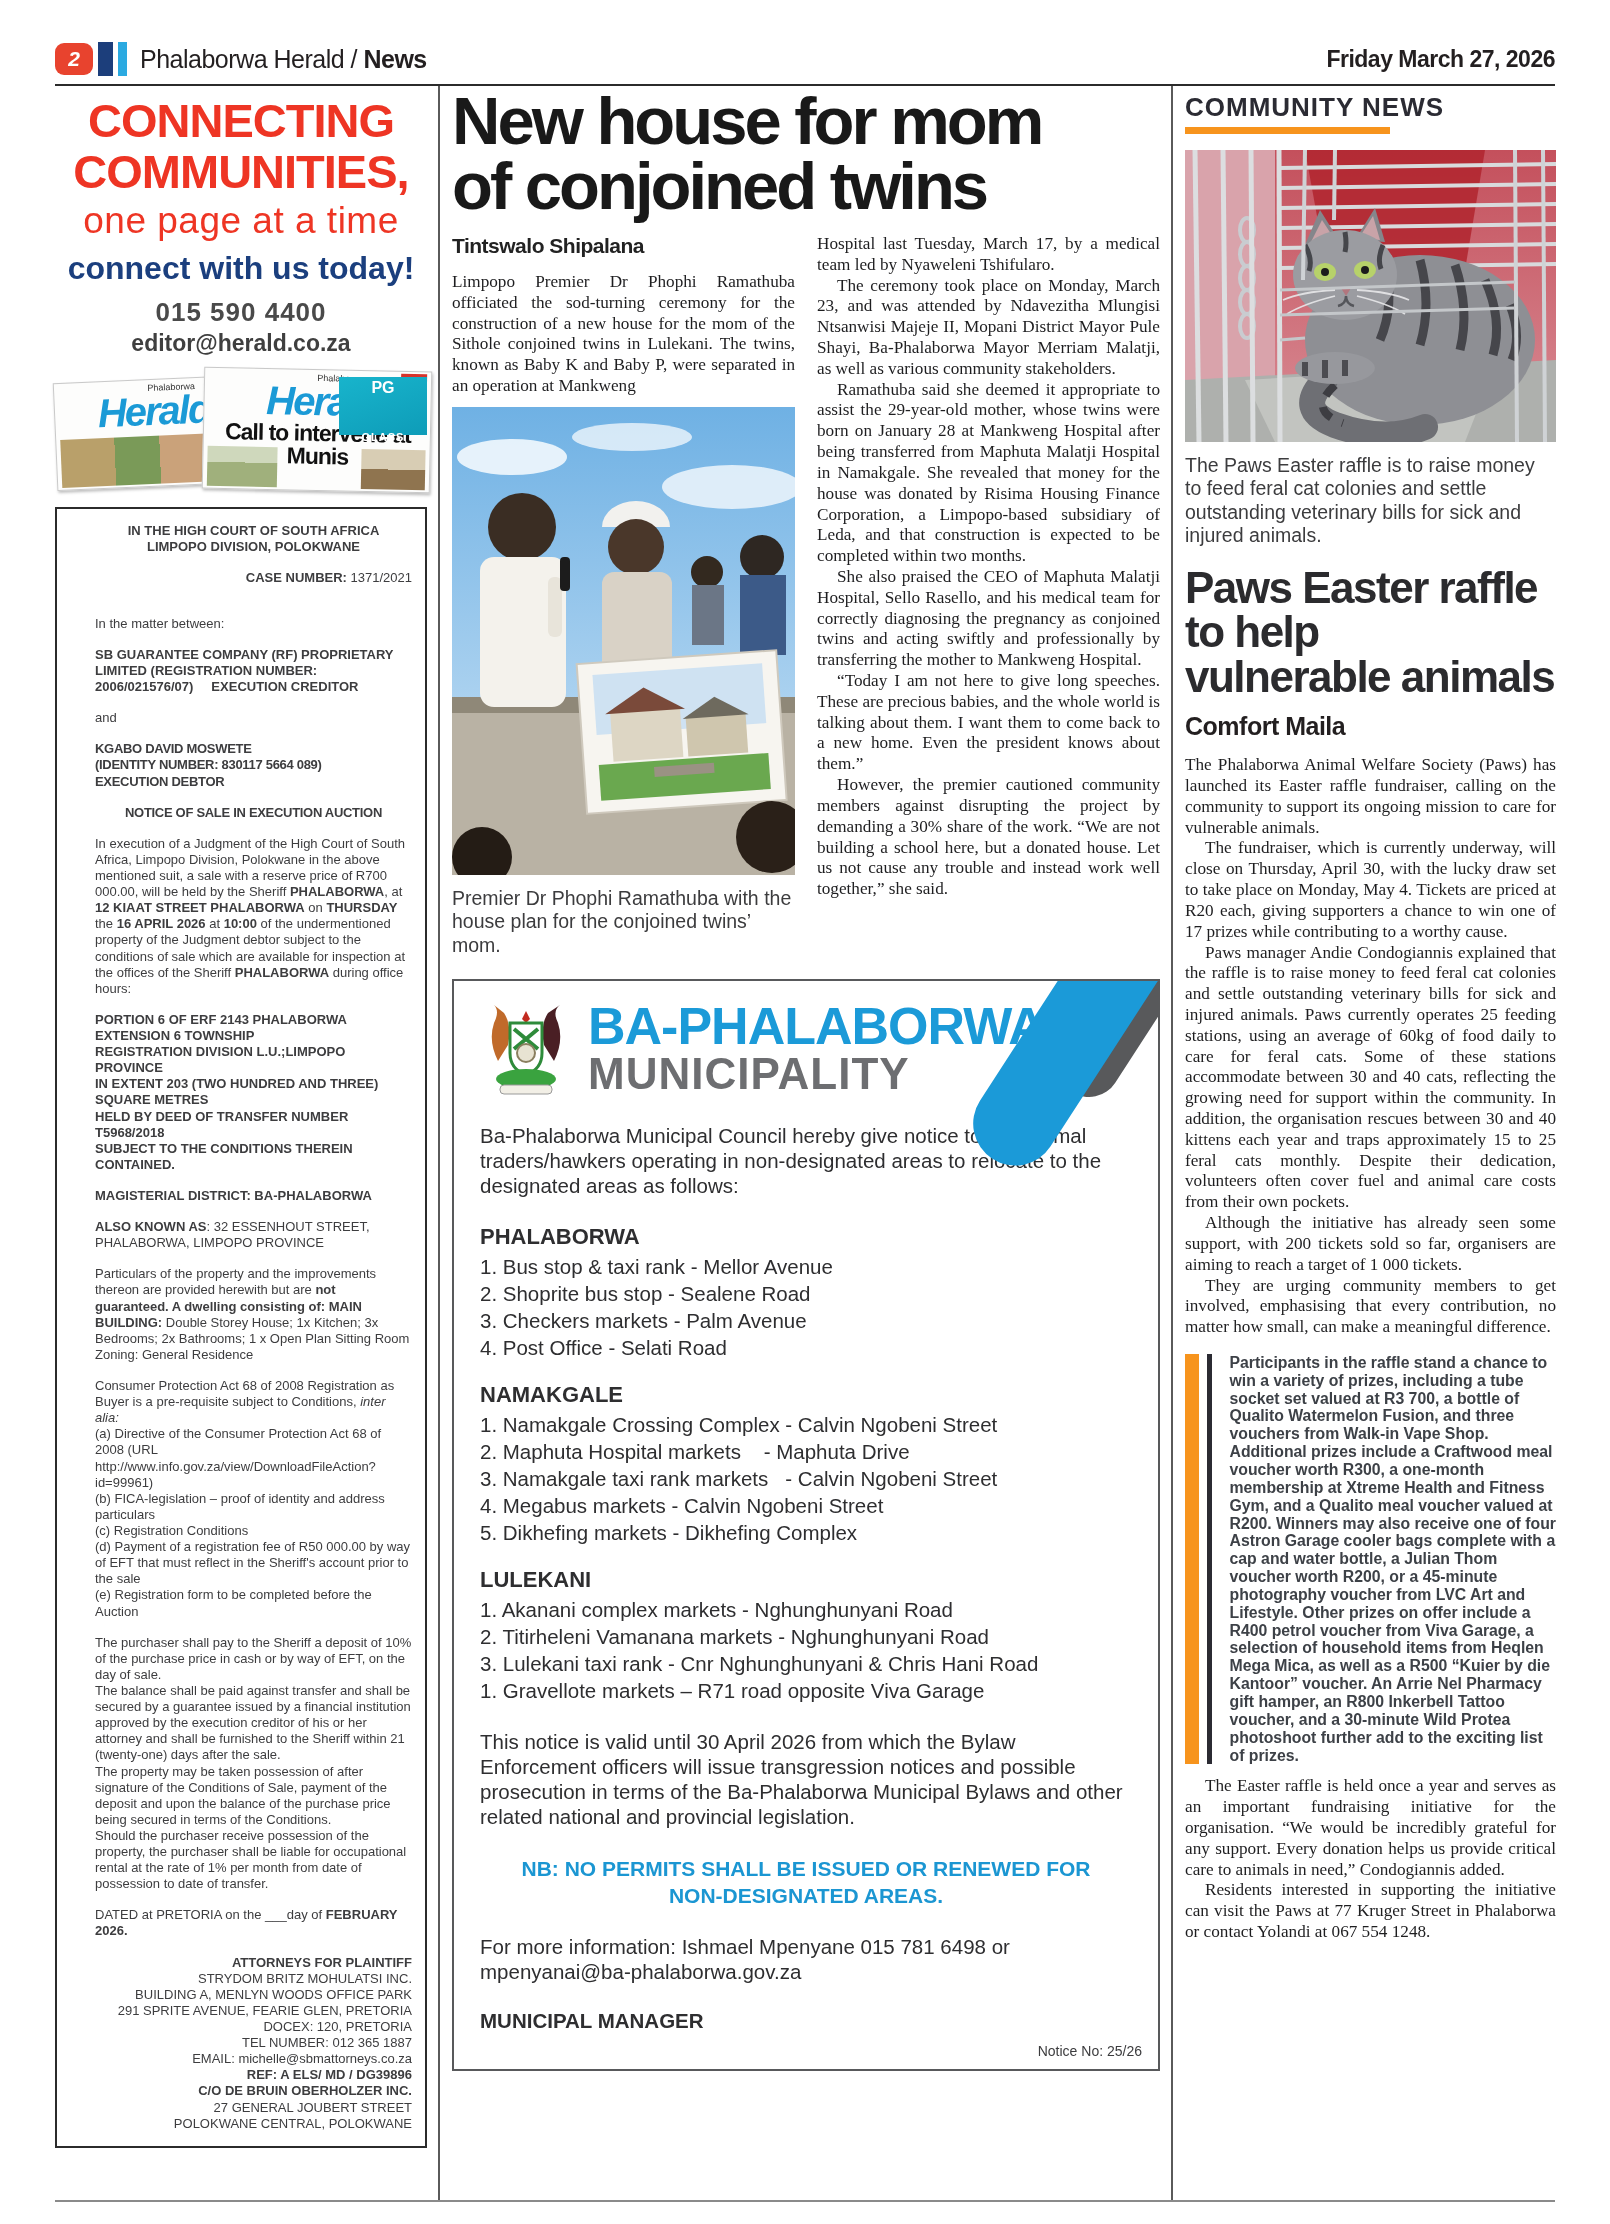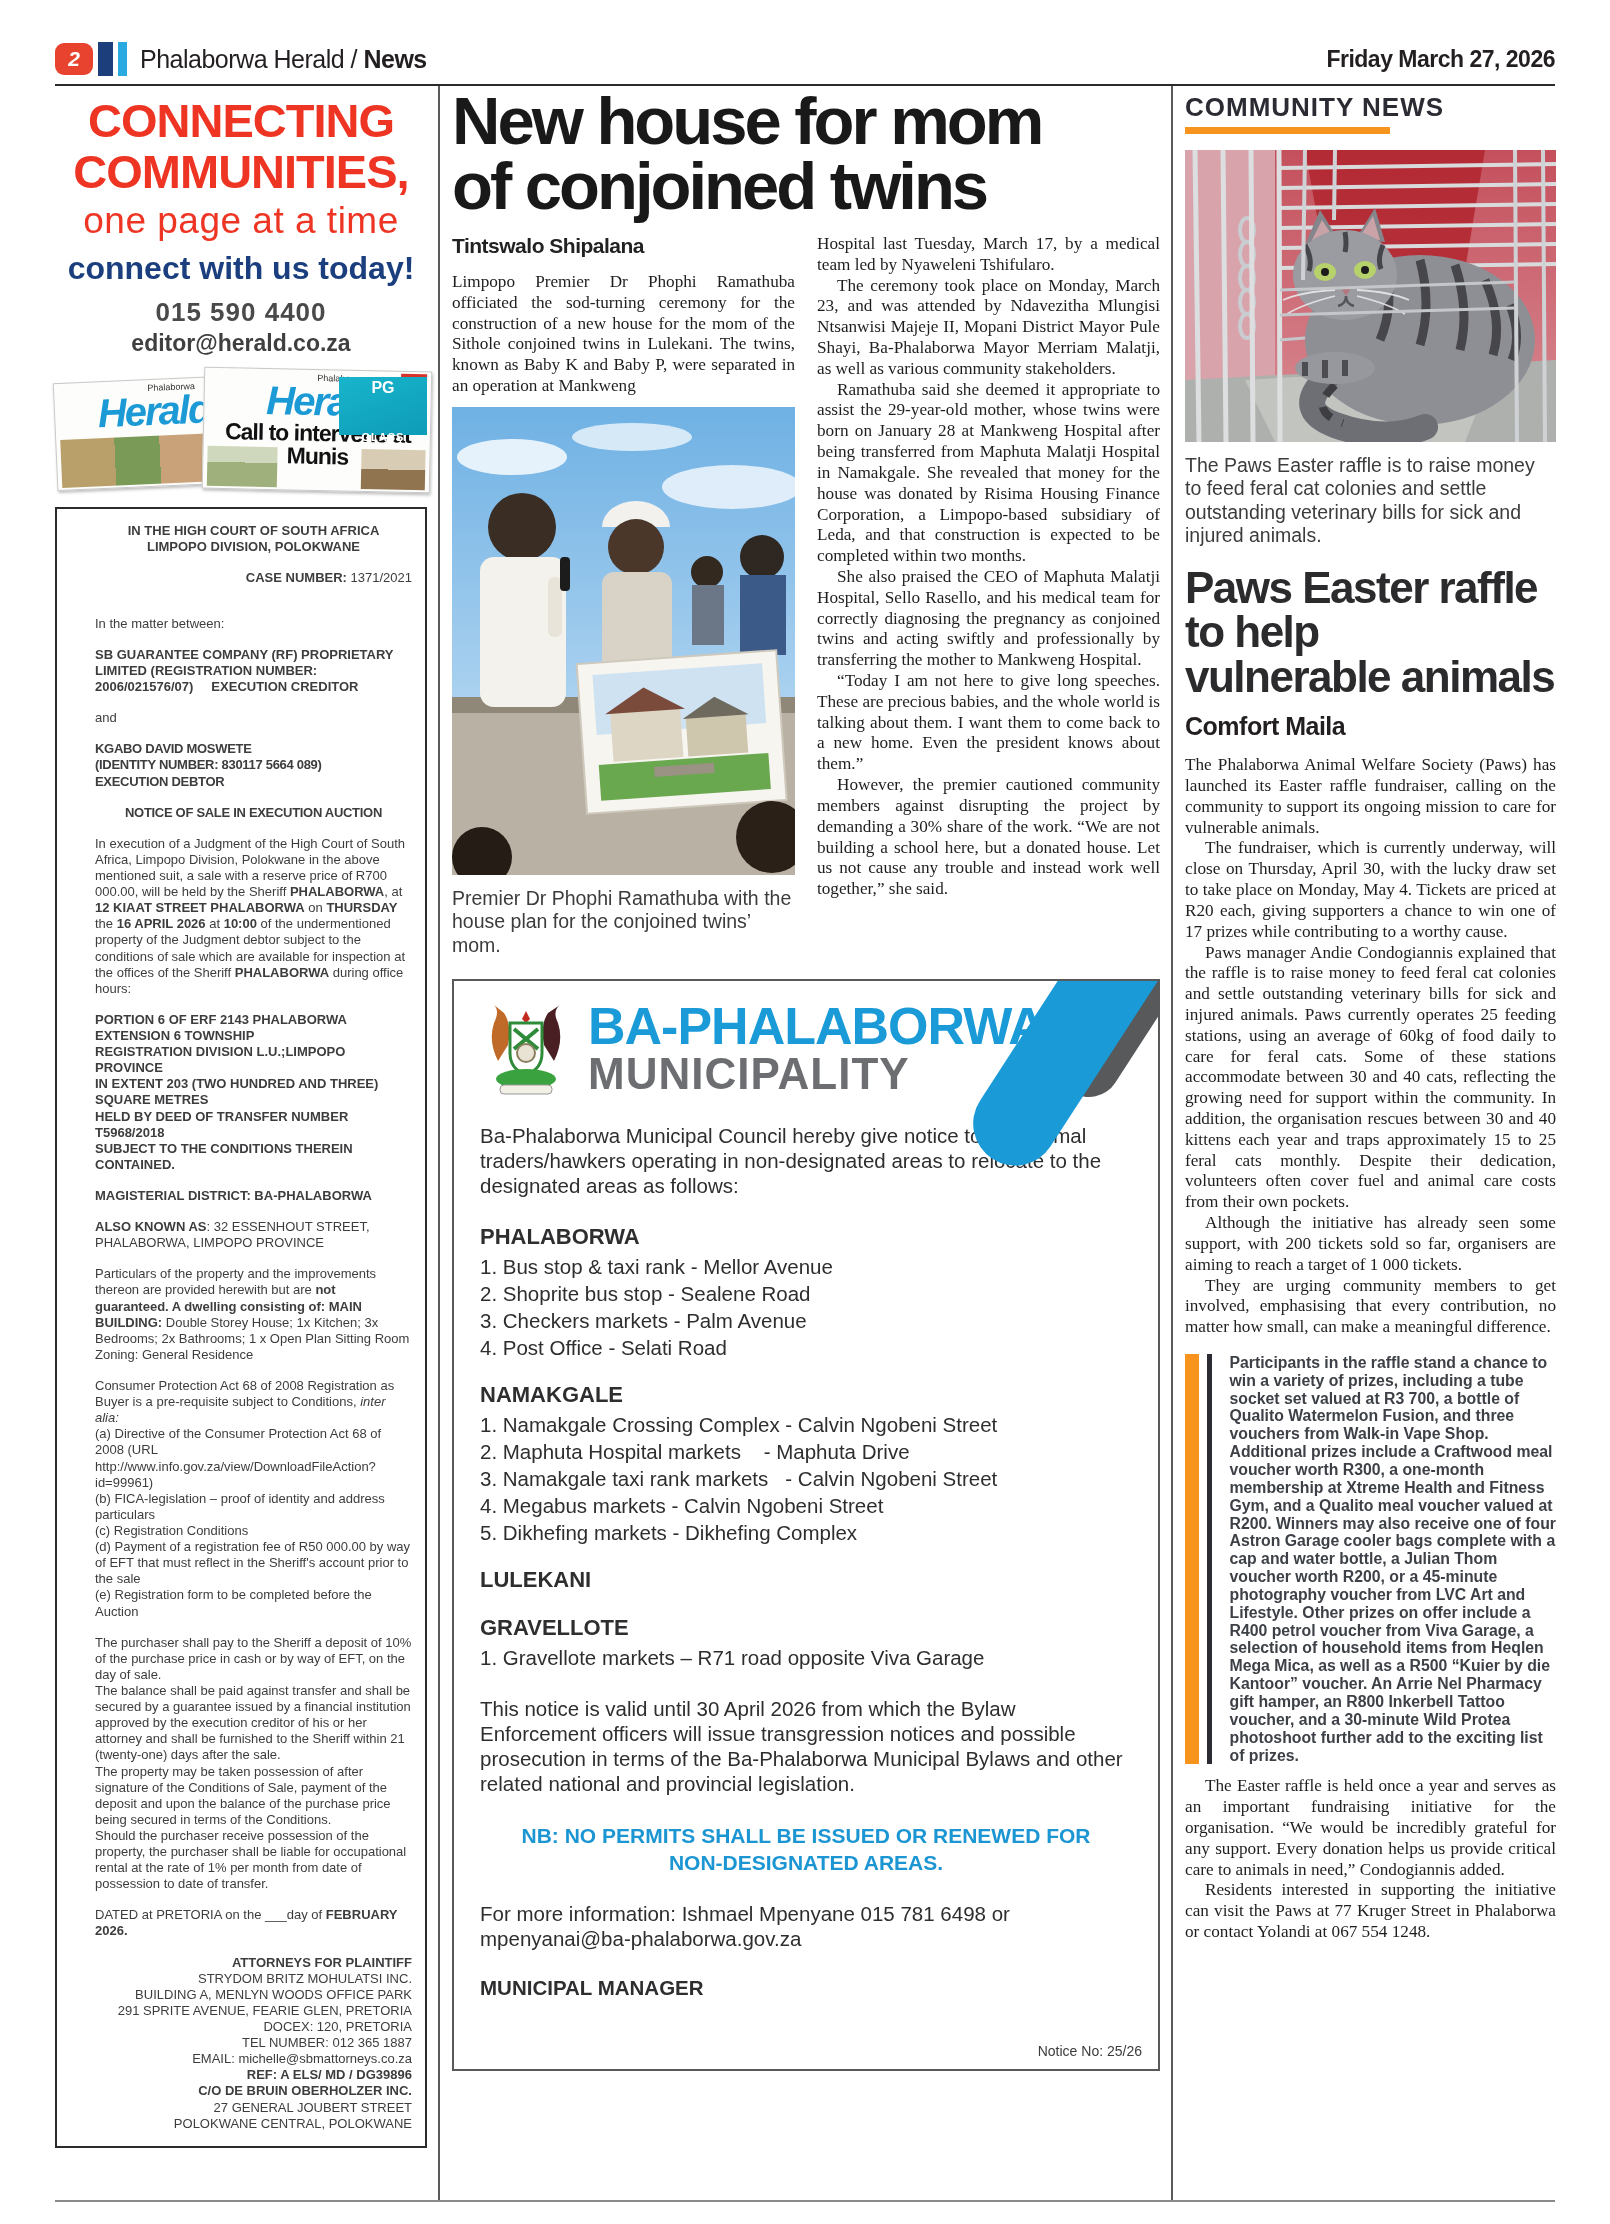--- a/index.html
+++ b/index.html
@@ -320,22 +320,26 @@
       <h3>NAMAKGALE</h3>
       <ul>
         <li>1. Namakgale Crossing Complex - Calvin Ngobeni Street</li>
         <li>2. Maphuta Hospital markets    - Maphuta Drive</li>
         <li>3. Namakgale taxi rank markets   - Calvin Ngobeni Street</li>
         <li>4. Megabus markets - Calvin Ngobeni Street</li>
         <li>5. Dikhefing markets - Dikhefing Complex</li>
       </ul>
 
       <h3>LULEKANI</h3>
-
-      <h3>GRAVELLOTE</h3>
+      <ul>
+        <li>1. Akanani complex markets - Nghunghunyani Road</li>
+        <li>2. Titirheleni Vamanana markets - Nghunghunyani Road</li>
+        <li>3. Lulekani taxi rank - Cnr Nghunghunyani &amp; Chris Hani Road</li>
+      </ul>
+
       <ul>
         <li>1. Gravellote markets – R71 road opposite Viva Garage</li>
       </ul>
 
       <p class="muni-valid">This notice is valid until 30 April 2026 from which the Bylaw Enforcement officers will issue transgression notices and possible prosecution in terms of the Ba-Phalaborwa Municipal Bylaws and other related national and provincial legislation.</p>
       <div class="muni-nb">
         <div>NB: NO PERMITS SHALL BE ISSUED OR RENEWED FOR</div>
         <div>NON-DESIGNATED AREAS.</div>
       </div>
       <p class="muni-contact"><span>For more information: Ishmael Mpenyane 015 781 6498 or</span><br><span>mpenyanai@ba-phalaborwa.gov.za</span></p>

